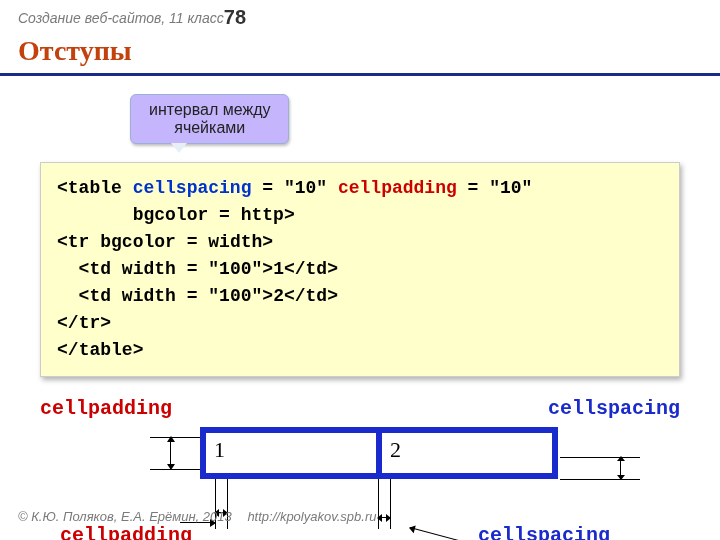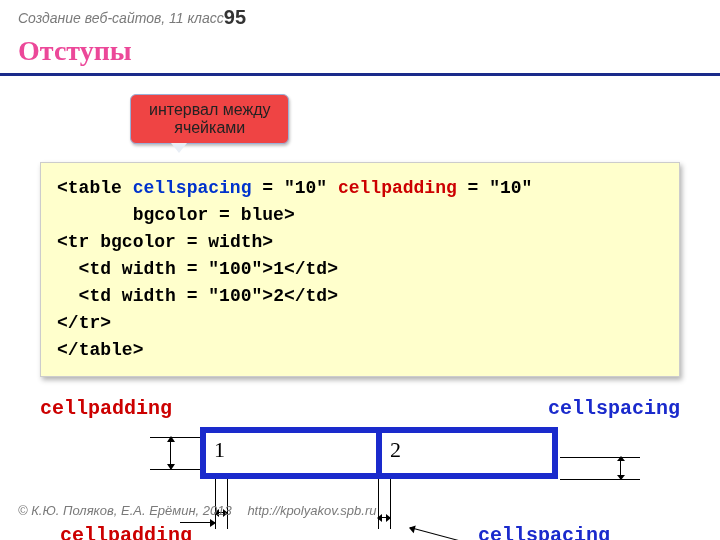--- a/index.html
+++ b/index.html
@@ -22,34 +22,34 @@
   }
   .page-num {
     font-weight: bold;
     font-size: 20px;
     color: #333;
     font-style: normal;
   }
   .title {
     font-size: 28px;
     font-weight: bold;
-    color: #ec4899;
+    color: #c2410c;
     padding: 4px 18px 6px 18px;
     border-bottom: 3px solid #1a2a8a;
     margin-bottom: 18px;
     font-family: Georgia, 'Times New Roman', serif;
   }
   .callouts {
     display: flex;
     gap: 70px;
     padding-left: 130px;
     margin-bottom: 18px;
   }
   .callout {
-    background: #ef4444;
+    background: #c4b5fd;
     border: 1px solid #9bb0d6;
     border-radius: 6px;
     padding: 6px 18px;
     font-size: 16px;
     color: #222;
     text-align: center;
     position: relative;
     box-shadow: 1px 2px 3px rgba(0,0,0,0.25);
   }
   .callout::after {
@@ -157,45 +157,45 @@
   .dim-blh::before,.dim-blh::after{content:"";position:absolute;top:-3px;width:0;height:0;border-top:4px solid transparent;border-bottom:4px solid transparent;}
   .dim-blh::before{left:-1px;border-right:5px solid #000;}
   .dim-blh::after{right:-1px;border-left:5px solid #000;}
 
   
   .arr-br { left: 410px; top: 130px; width: 60px; height:1px; transform: rotate(15deg); transform-origin: left;}
   .arr-br::before{content:"";position:absolute;left:-1px;top:-3px;width:0;height:0;border-top:4px solid transparent;border-bottom:4px solid transparent;border-right:6px solid #000;}
 
   .footer {
     position: absolute;
-    bottom: 22px;
+    bottom: 16px;
     left: 18px;
     color: #7a7a7a;
     font-style: italic;
     font-size: 13px;
   }
   .footer a { color: #7a7a7a; text-decoration: none; margin-left: 12px;}
 </style>
 </head>
 <body>
 
 <div class="header">
   <span>Создание веб-сайтов, 11 класс</span>
-  <span class="page-num">95</span>
+  <span class="page-num">78</span>
 </div>
 
 <div class="title">Отступы</div>
 
 <div class="callouts">
   <div class="callout" style="white-space:pre-line;">интервал между
 ячейками</div>
 </div>
 
 <div class="codebox"><span>&lt;</span><span>table</span> <span class="kw1">cellspacing</span> <span>=</span> <span>"10"</span> <span class="kw2">cellpadding</span> <span>=</span> <span>"10"</span>
-       <span>bgcolor</span> <span>=</span> <span>blue</span><span>&gt;</span>
+       <span>bgcolor</span> <span>=</span> <span>http</span><span>&gt;</span>
 <span>&lt;</span><span>tr</span> <span>bgcolor</span> <span>=</span> <span>width</span><span>&gt;</span>
   <span>&lt;</span><span>td</span> <span>width</span> <span>=</span> <span>"100"</span><span>&gt;</span><span>1</span><span>&lt;</span><span>/</span><span>td</span><span>&gt;</span>
   <span>&lt;</span><span>td</span> <span>width</span> <span>=</span> <span>"100"</span><span>&gt;</span><span>2</span><span>&lt;</span><span>/</span><span>td</span><span>&gt;</span>
 <span>&lt;</span><span>/</span><span>tr</span><span>&gt;</span>
 <span>&lt;</span><span>/</span><span>table</span><span>&gt;</span></div>
 
 <div class="diagram">
   <span class="label red lbl-tl">cellpadding</span>
   <span class="label blue lbl-tr">cellspacing</span>
   <span class="label red lbl-bl">cellpadding</span>

